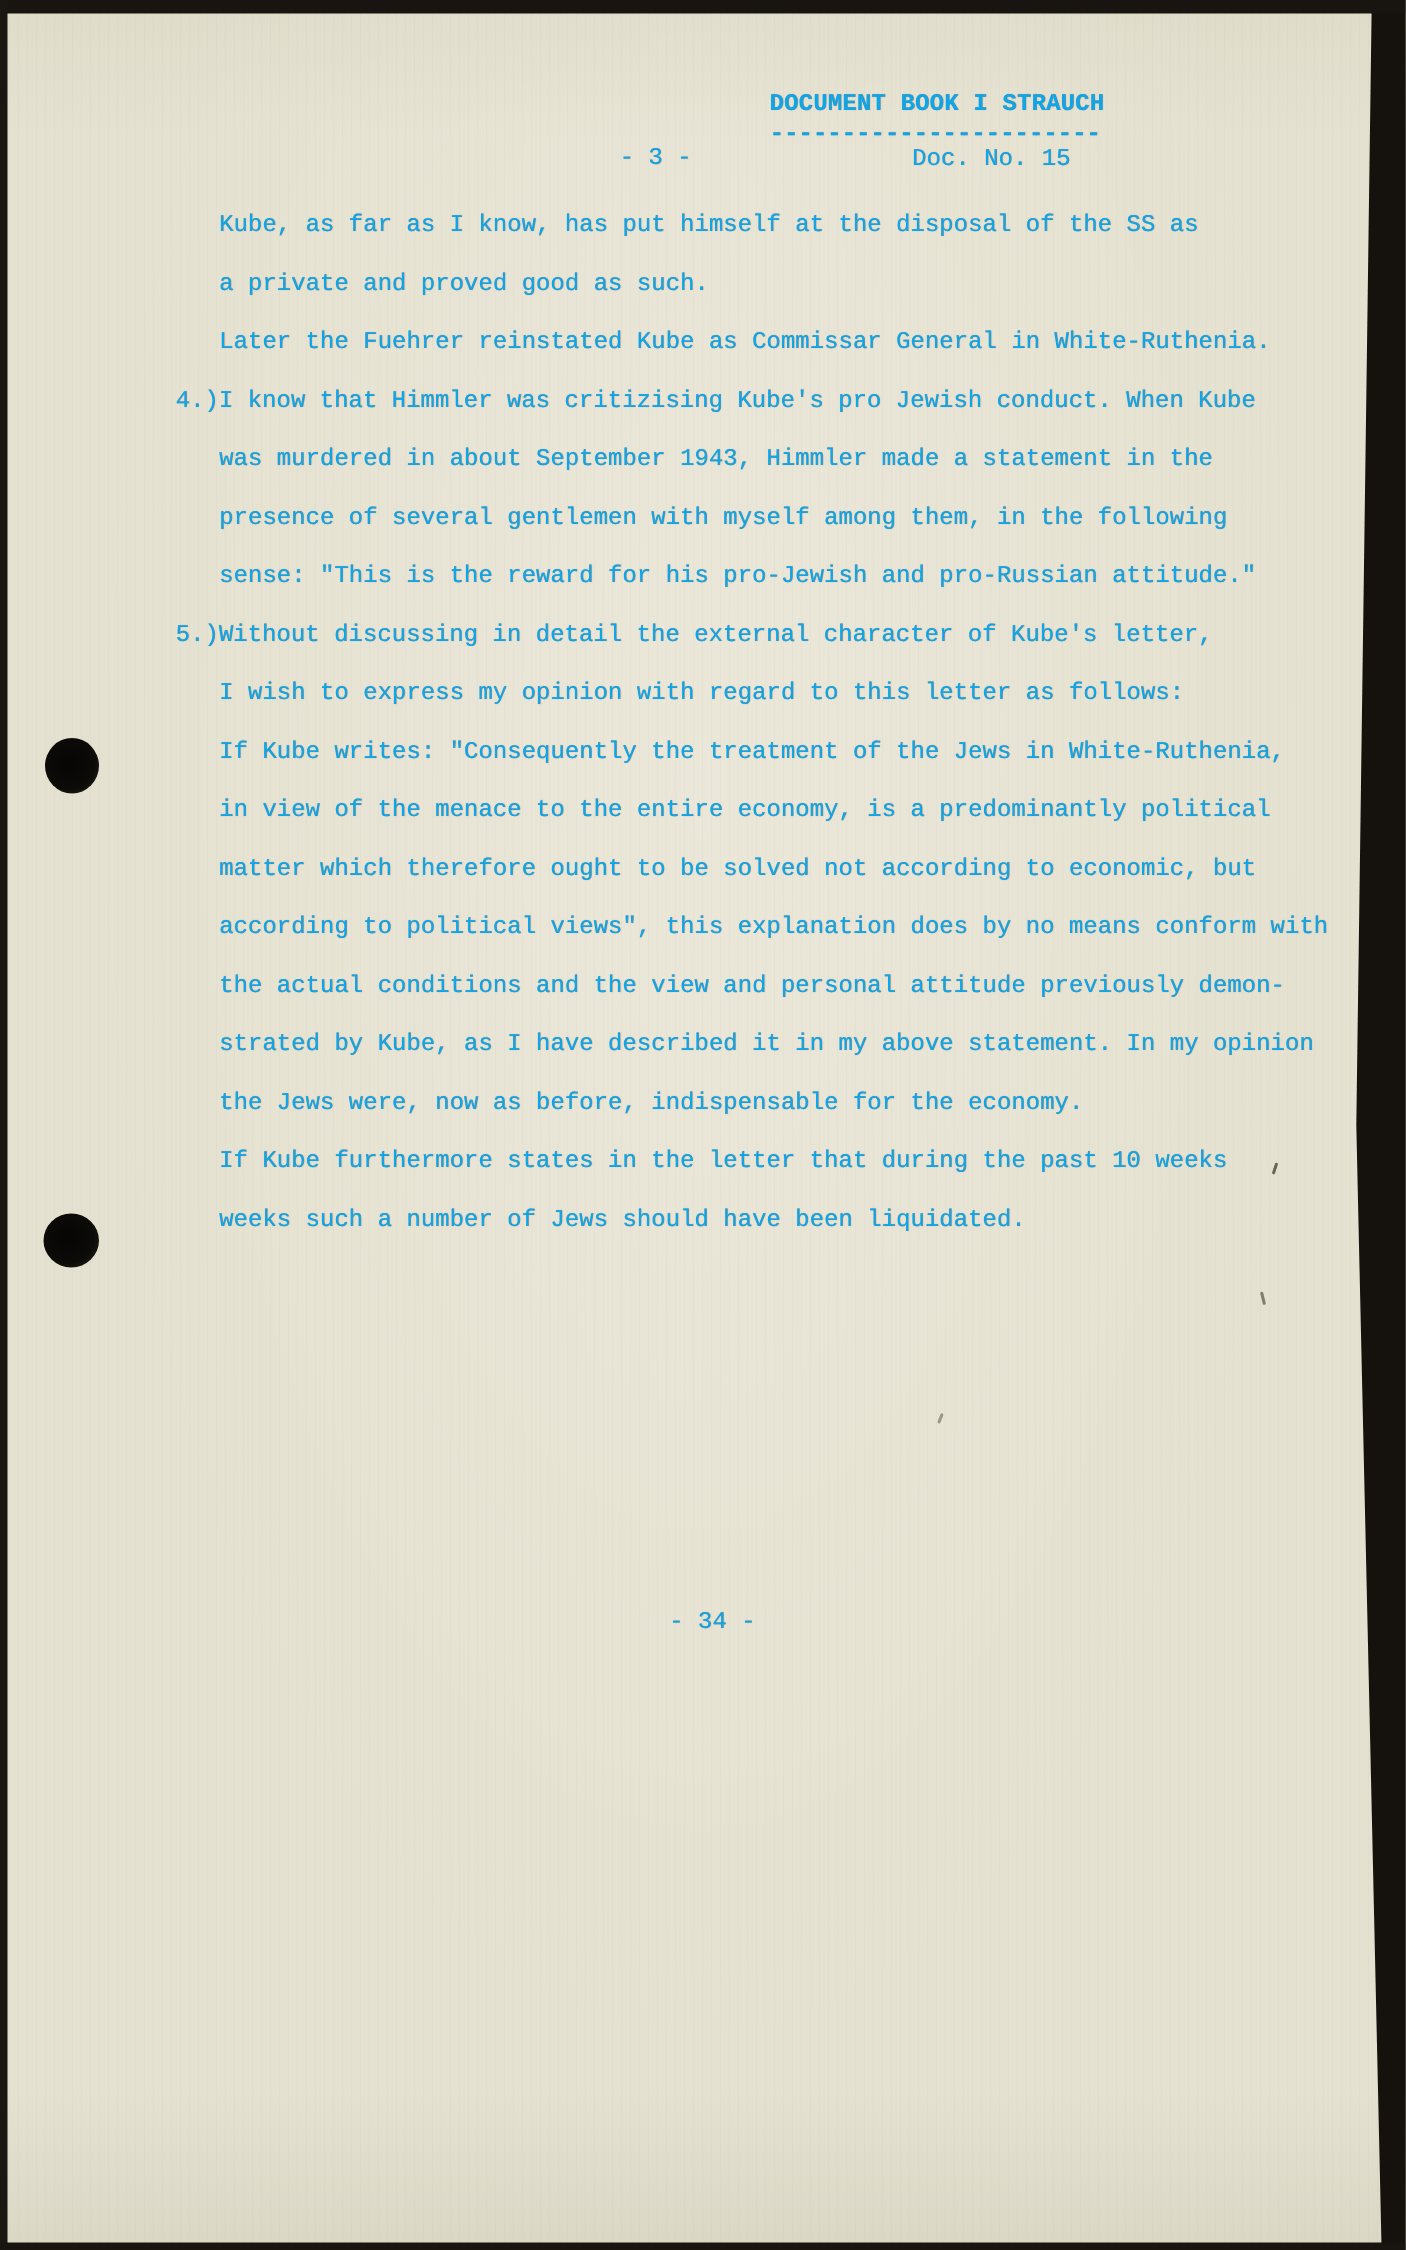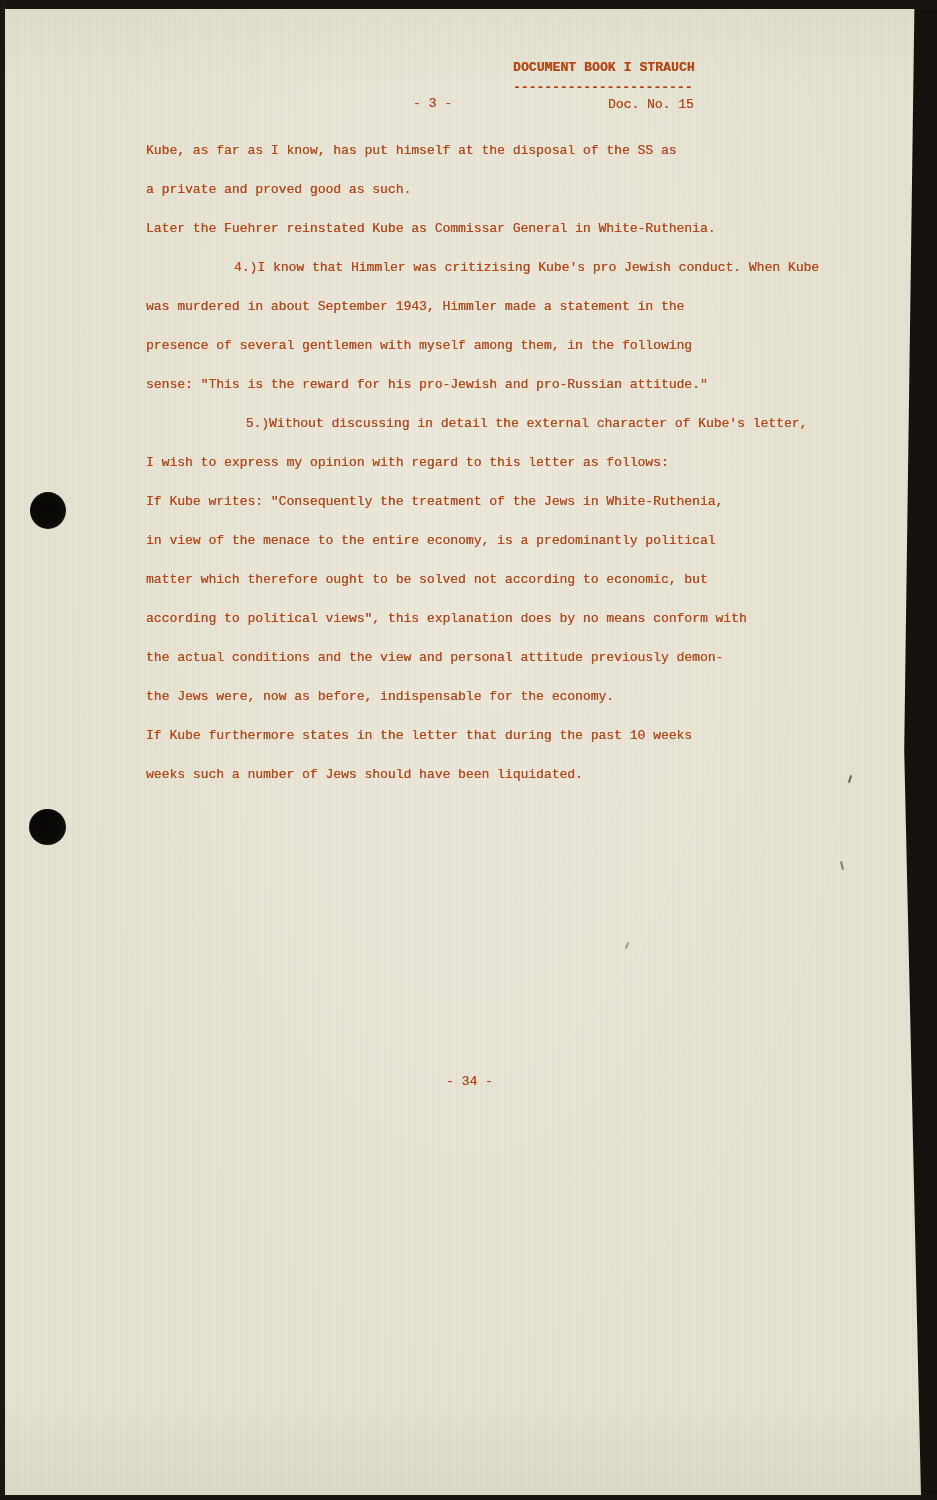--- a/index.html
+++ b/index.html
@@ -31,24 +31,24 @@
   
   .edge-top    { position:absolute; left:0; top:0; width:937px; height:9px;  background:#181510; }
   .edge-left   { position:absolute; left:0; top:0; width:5px;  height:1500px; background:#1a1712; }
   .edge-bottom { position:absolute; left:0; top:1495px; width:937px; height:5px; background:#181510; }
   .edge-right  {
     position:absolute; left:0; top:0; width:937px; height:1500px;
     background:#15120e;
     clip-path: polygon(97.6% 0%, 100% 0%, 100% 100%, 98.3% 100%, 96.5% 50%);
   }
   .ink {
-    color: #c2410c;
+    color: #0ea5e9;
     text-shadow: 0.3px 0.3px 0.5px rgba(58,54,44,0.55);
     white-space: pre;
-    font-size: 13px;
+    font-size: 16px;
   }
   .hdr-title {
     position: absolute; left: 513px; top: 60px;
     font-weight: bold; letter-spacing: 0.1px;
   }
   .hdr-divider {
     position: absolute; left: 513px; top: 80px;
     font-weight: bold;
   }
   .hdr-docno {
@@ -58,21 +58,21 @@
     position: absolute; left: 413px; top: 96px;
   }
   .body-text {
     position: absolute; left: 146px; top: 131px;
     width: 790px;
   }
   .line {
     height: 39px;
     line-height: 39px;
   }
-  .line.hang { margin-left: -29px; text-align: center; }
+  .line.hang { margin-left: -29px; }
   .footer-pageno {
     position: absolute; left: 446px; top: 1062px;
     line-height: 39px;
     text-align: center;
   }
   .punch-hole {
     position: absolute;
     border-radius: 50%;
     background: radial-gradient(circle at 45% 45%, #060504 0%, #0c0b08 60%, #23201a 88%, rgba(35,32,26,0) 100%);
   }
@@ -106,20 +106,21 @@
     <div class="ink line">was murdered in about September 1943, Himmler made a statement in the</div>
     <div class="ink line">presence of several gentlemen with myself among them, in the following</div>
     <div class="ink line">sense: "This is the reward for his pro-Jewish and pro-Russian attitude."</div>
     <div class="ink line hang">5.)Without discussing in detail the external character of Kube's letter,</div>
     <div class="ink line">I wish to express my opinion with regard to this letter as follows:</div>
     <div class="ink line">If Kube writes: "Consequently the treatment of the Jews in White-Ruthenia,</div>
     <div class="ink line">in view of the menace to the entire economy, is a predominantly political</div>
     <div class="ink line">matter which therefore ought to be solved not according to economic, but</div>
     <div class="ink line">according to political views", this explanation does by no means conform with</div>
     <div class="ink line">the actual conditions and the view and personal attitude previously demon-</div>
+    <div class="ink line">strated by Kube, as I have described it in my above statement. In my opinion</div>
     <div class="ink line">the Jews were, now as before, indispensable for the economy.</div>
     <div class="ink line">If Kube furthermore states in the letter that during the past 10 weeks</div>
     <div class="ink line">weeks such a number of Jews should have been liquidated.</div>
   </div>
 
   <div class="ink footer-pageno">- 34 -</div>
 
   <div class="punch-hole top"></div>
   <div class="punch-hole bottom"></div>
 

